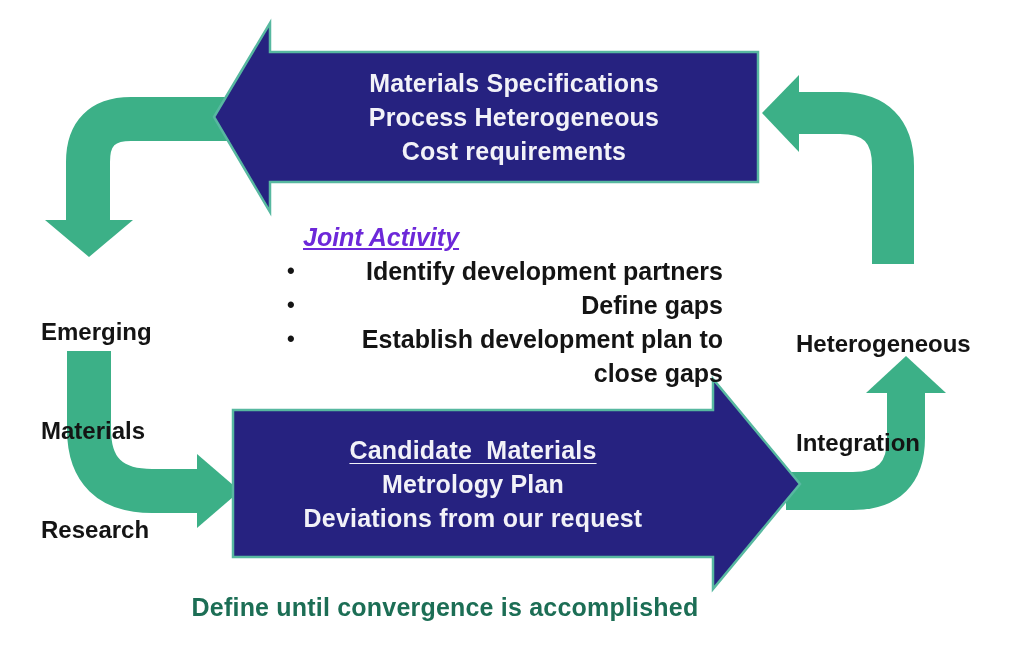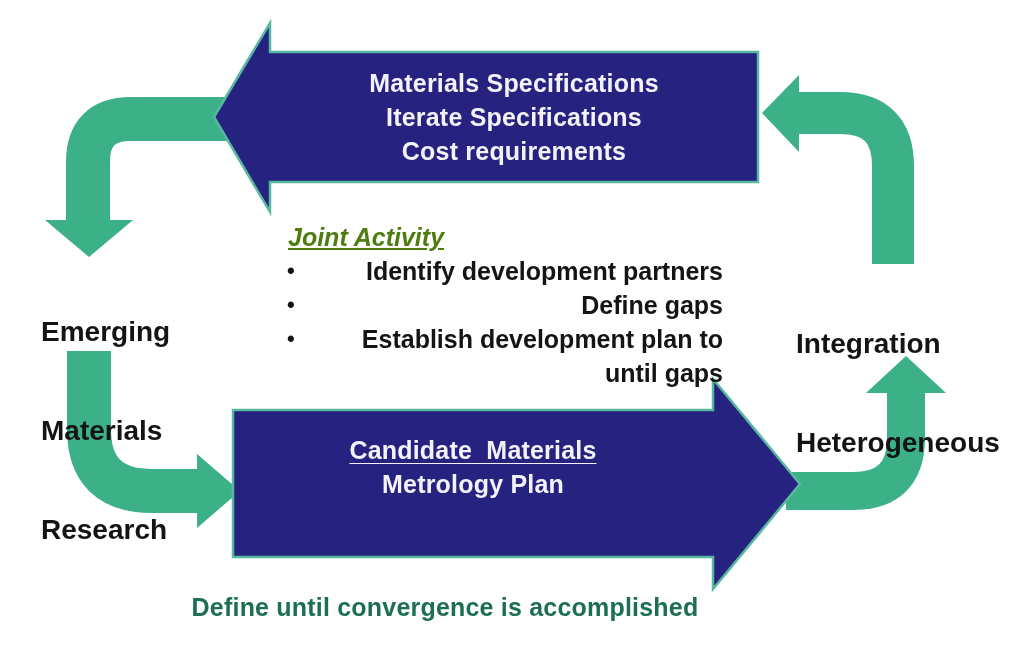--- a/index.html
+++ b/index.html
@@ -9,25 +9,25 @@
   }
   .stage{position:absolute;left:0;top:0;width:1024px;height:660px;}
   svg.diagram{position:absolute;left:0;top:0;}
   .txt{position:absolute;font-weight:700;color:#141414;}
   .arrow-text{
     position:absolute;text-align:center;color:#f2f2f8;font-weight:700;
     font-size:25px;line-height:34px;letter-spacing:0.2px;
   }
   .arrow-text div{white-space:pre;}
   .u{text-decoration:underline;text-underline-offset:4px;text-decoration-thickness:1px;}
-  .side-label{font-size:28px;line-height:33px;white-space:pre;}
+  .side-label{font-size:24px;line-height:33px;white-space:pre;}
   .joint{position:absolute;left:283px;top:220px;width:440px;}
   .joint .title{
     font-size:25px;line-height:34px;font-weight:700;font-style:italic;
-    text-decoration:underline;margin-left:5px;color:#4d7c0f;
+    text-decoration:underline;margin-left:20px;color:#6d28d9;
   }
   .joint ul{list-style:none;margin:0;padding:0;}
   .joint li{display:flex;font-size:25px;line-height:34px;font-weight:700;color:#141414;}
   .joint li .dot{width:47px;text-align:left;padding-left:4px;flex:0 0 47px;font-size:22px;}
   .joint li .bt{width:393px;text-align:right;}
   .footer-line{
     position:absolute;left:35px;top:590px;width:820px;text-align:center;
     font-size:25px;line-height:34px;font-weight:700;color:#1c6e55;letter-spacing:0.2px;
   }
 </style>
@@ -58,53 +58,54 @@
       <polygon points="799,75 799,152 762,113" fill="#3cb087"></polygon>
     </g>
 
     <polygon points="214,117 270,23 270,52 758,52 758,182 270,182 270,212" fill="#262280" stroke="#57b8a0" stroke-width="2.5" stroke-linejoin="miter"></polygon>
 
     <polygon points="233,410 713,410 713,379 800,484 713,589 713,557 233,557" fill="#262280" stroke="#57b8a0" stroke-width="2.5" stroke-linejoin="miter"></polygon>
   </svg>
 
   <div class="arrow-text" style="left:270px;top:66px;width:488px;">
     <div>Materials Specifications</div>
-    <div>Iterate Specifications</div>
+    <div>Process Heterogeneous</div>
     <div>Cost requirements</div>
   </div>
 
   <div class="arrow-text" style="left:233px;top:433px;width:480px;">
     <div class="u">Candidate  Materials</div>
     <div>Metrology Plan</div>
+    <div>Deviations from our request</div>
   </div>
 
   <div class="joint">
     <div class="title">Joint Activity</div>
     <ul>
       <li>
         <span class="dot">•</span>
         <span class="bt">Identify development partners</span>
       </li>
       <li>
         <span class="dot">•</span>
         <span class="bt">Define gaps</span>
       </li>
       <li>
         <span class="dot">•</span>
-        <span class="bt">Establish development plan to until gaps</span>
+        <span class="bt">Establish development plan to close gaps</span>
       </li>
     </ul>
   </div>
 
   <div class="txt side-label" style="left:41px;top:249px;">
     <div>Emerging</div>
     <div>Materials</div>
     <div>Research</div>
   </div>
 
   <div class="txt side-label" style="left:796px;top:261px;">
+    <div>Heterogeneous</div>
     <div>Integration</div>
-    <div>Heterogeneous</div>
   </div>
 
   <div class="footer-line">Define until convergence is accomplished</div>
 
 </div>
 
 </body></html>

